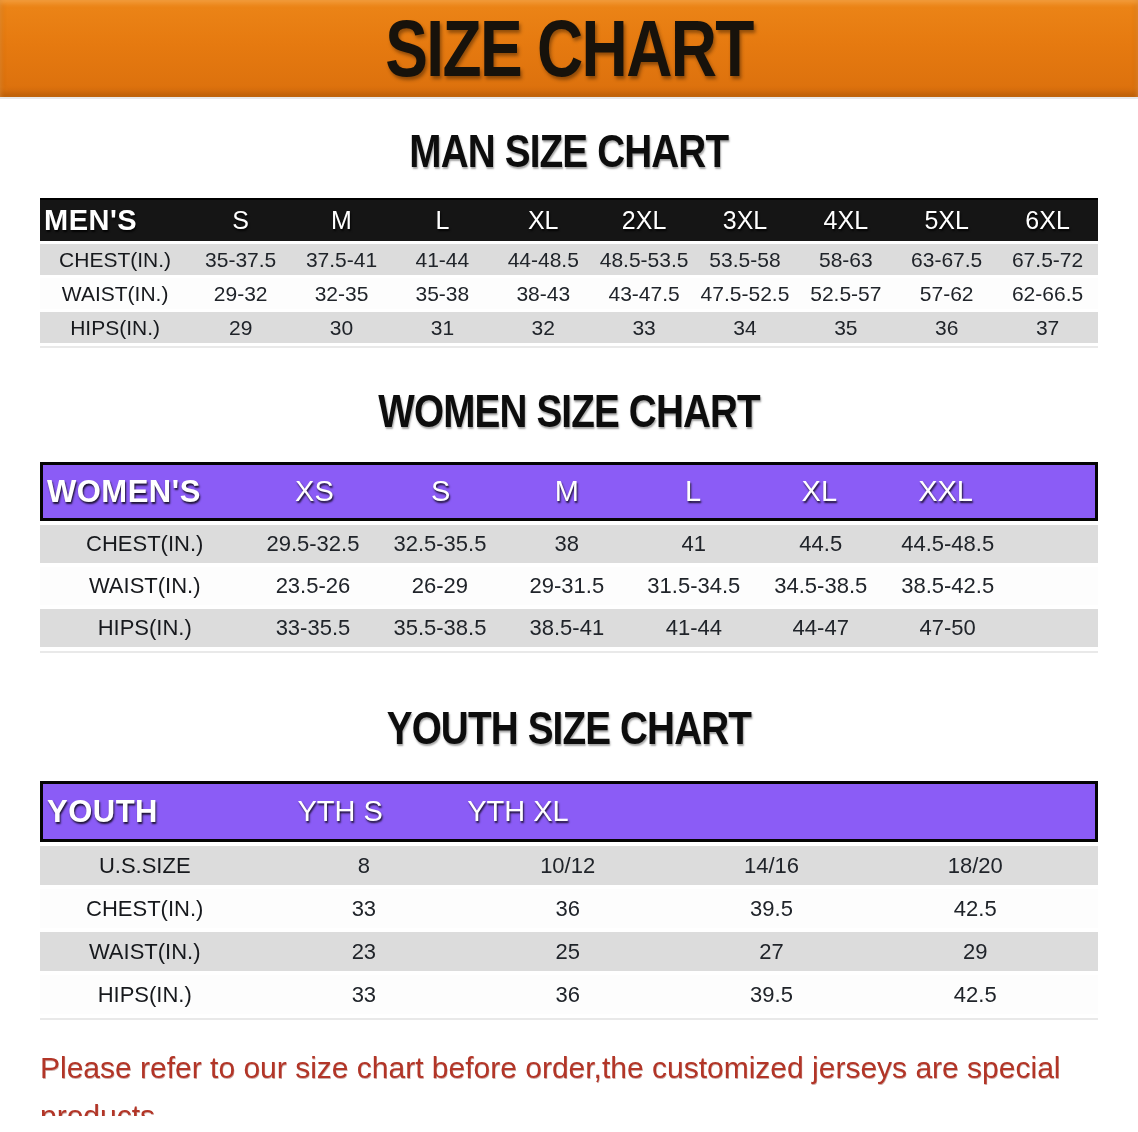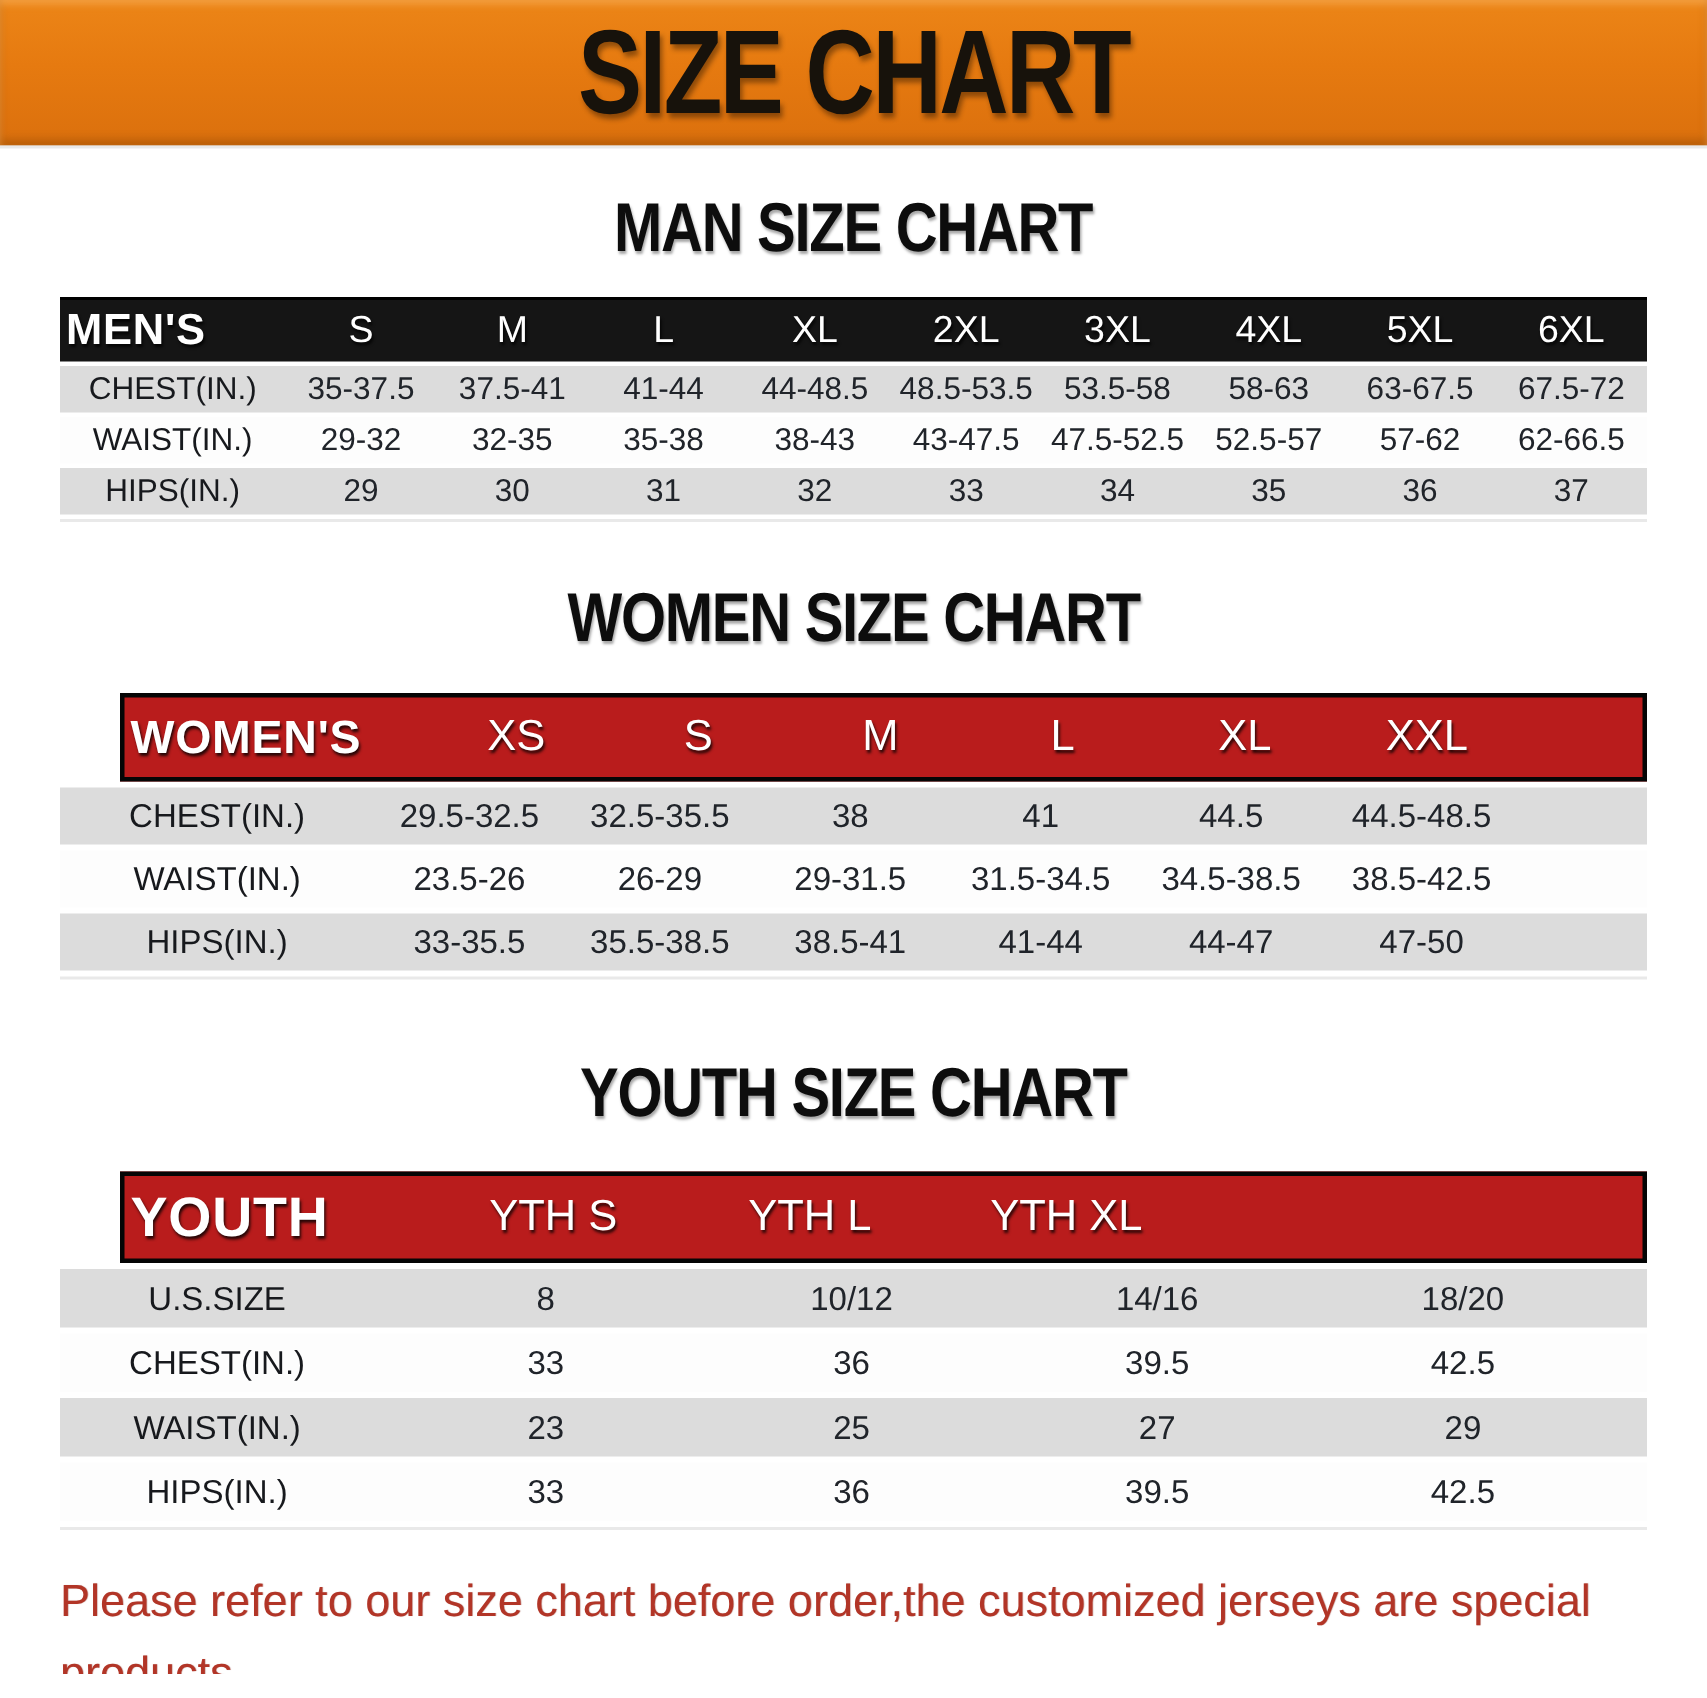--- a/index.html
+++ b/index.html
@@ -76,38 +76,37 @@
     color: #ffffff;
     margin-bottom: 3px;
   }
   .table--men .thead {
     background: #151515;
     border-top: 2px solid #000;
     height: 43px;
   }
   .table--women .thead,
   .table--youth .thead {
-    background: #b91c1c;
+    background: #8b5cf6;
     border: 3px solid #050505;
     margin-bottom: 4px;
-    margin-left: 40px;
   }
   .table--women .thead { height: 59px; }
   .table--youth .thead { height: 61px; }
 
   .thead .label-cell {
     font-weight: bold;
     text-align: left;
     padding-left: 4px;
     letter-spacing: 0.5px;
     text-shadow: 1px 2px 2px rgba(0,0,0,0.8);
   }
   .table--men   .thead .label-cell { font-size: 29px; }
   .table--women .thead .label-cell { font-size: 31px; }
-  .table--youth .thead .label-cell { font-size: 37px; }
+  .table--youth .thead .label-cell { font-size: 31px; }
 
   .thead .col-cell {
     text-align: center;
     font-weight: bold;
     text-shadow: 1px 2px 2px rgba(0,0,0,0.8);
   }
   .table--men   .thead .col-cell { font-size: 25px; font-weight: normal; }
   .table--women .thead .col-cell { font-size: 29px; font-weight: normal; }
   .table--youth .thead .col-cell { font-size: 29px; font-weight: normal; }
 
@@ -247,21 +246,20 @@
   </div>
 
   <div class="sec-youth">
     <div class="section-heading">
       <span class="squeeze">YOUTH SIZE CHART</span>
     </div>
     <div class="size-table table--youth has-spacer">
         <div class="trow thead">
           <div class="tcell label-cell">YOUTH</div>
           <div class="tcell col-cell">YTH S</div>
-          <div class="tcell col-cell">YTH L</div>
           <div class="tcell col-cell">YTH XL</div>
           <div class="tcell spacer-cell"></div>
         </div>
         <div class="trow tbody-row row-gray">
           <div class="tcell label-cell">U.S.SIZE</div>
           <div class="tcell val-cell">8</div>
           <div class="tcell val-cell">10/12</div>
           <div class="tcell val-cell">14/16</div>
           <div class="tcell val-cell">18/20</div>
           <div class="tcell spacer-cell"></div>

